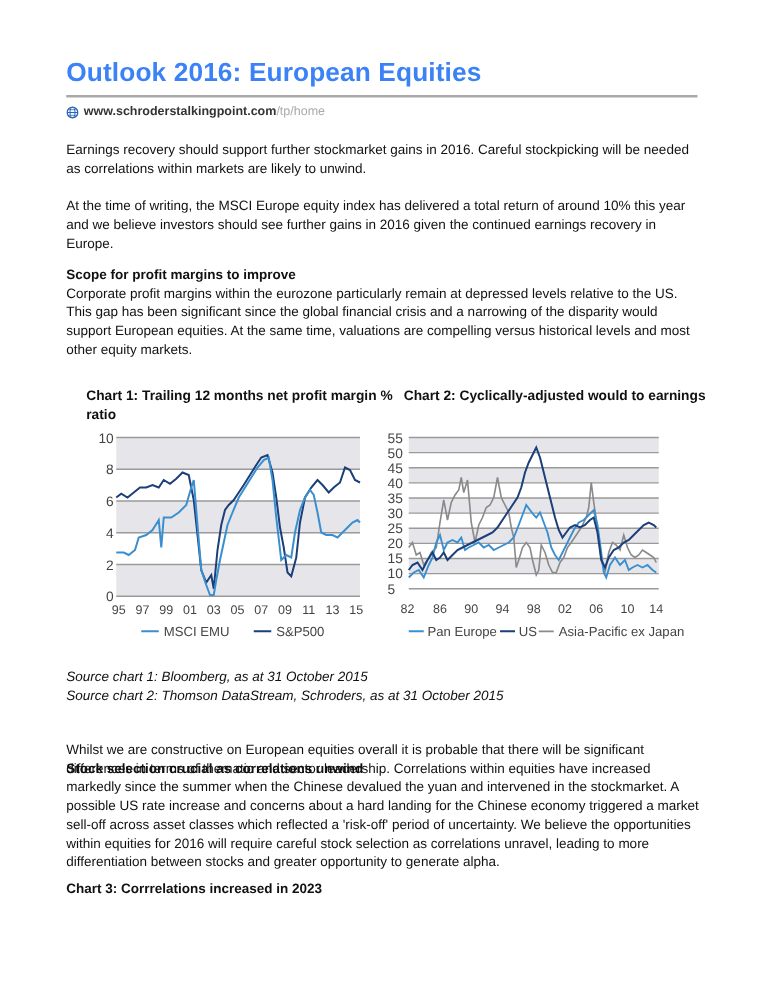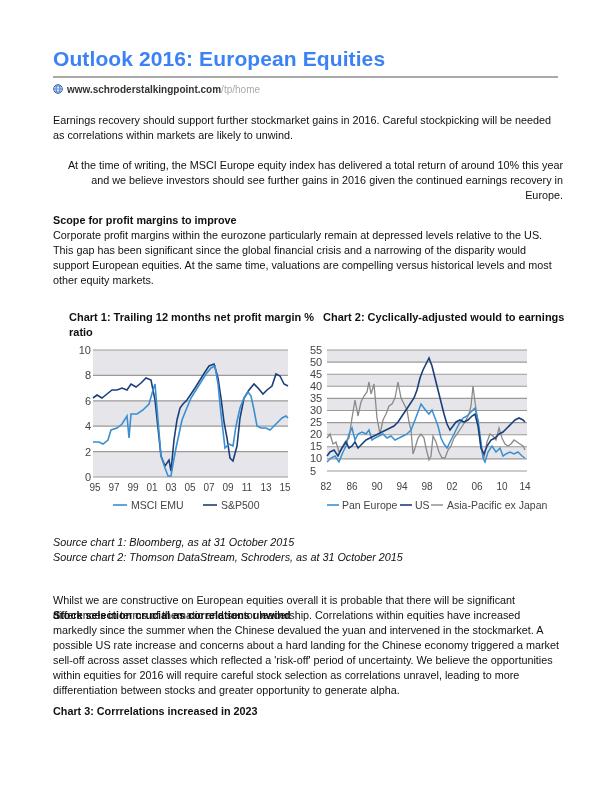--- a/index.html
+++ b/index.html
@@ -1,20 +1,20 @@
 <!DOCTYPE html>
 <html><head>
 <meta charset="utf-8">
 <style>
   html, body { margin: 0; padding: 0; background: #ffffff; }
   body { width: 612px; height: 792px; position: relative; overflow: hidden;
          font-family: "Liberation Sans", sans-serif; color: #111; }
   .title { position: absolute; left: 53px; top: 47px; font-size: 21px; font-weight: bold; color: #3b82f6; margin: 0; letter-spacing: 0.1px; }
   .rule { position: absolute; left: 53px; top: 76px; width: 505px; height: 2px; background: #a9a9a9; }
-  .urlline { position: absolute; left: 53px; top: 84px; font-size: 10px; font-weight: bold; color: #333; white-space: nowrap; display: flex; align-items: flex-start; }
+  .urlline { position: absolute; left: 53px; top: 84px; font-size: 10px; font-weight: bold; color: #333; white-space: nowrap; display: flex; align-items: flex-end; }
   .urlline .globe { width: 10px; height: 10px; margin-right: 4px; }
   .urlline .path { color: #aaa; font-weight: normal; }
   .para { position: absolute; left: 53px; width: 510px; font-size: 10.8px; line-height: 15px; color: #111; margin: 0; }
   .head { position: absolute; left: 53px; font-size: 10.8px; font-weight: bold; color: #111; margin: 0; line-height: 15px; }
   .src { position: absolute; left: 53px; font-size: 10.8px; font-style: italic; color: #111; line-height: 15px; margin: 0; }
   .chart-title { position: absolute; font-size: 11px; font-weight: bold; line-height: 15px; color: #111; margin: 16px; }
   svg text { font-family: "Liberation Sans", sans-serif; }
 </style>
 </head>
 <body>
@@ -28,21 +28,21 @@
     <ellipse cx="5" cy="5" rx="2" ry="4.3" fill="none" stroke="#2a63b8" stroke-width="0.8"></ellipse>
     <line x1="0.7" y1="5" x2="9.3" y2="5" stroke="#2a63b8" stroke-width="0.8"></line>
     <line x1="1.5" y1="2.8" x2="8.5" y2="2.8" stroke="#2a63b8" stroke-width="0.6"></line>
     <line x1="1.5" y1="7.2" x2="8.5" y2="7.2" stroke="#2a63b8" stroke-width="0.6"></line>
   </svg>
   <span>www.schroderstalkingpoint.com</span>
     <span class="path">/tp/home</span>
 </div>
 
 <p class="para" style="top:113px;">Earnings recovery should support further stockmarket gains in 2016. Careful stockpicking will be needed as correlations within markets are likely to unwind.</p>
-<p class="para" style="top:158px;text-align:right;">At the time of writing, the MSCI Europe equity index has delivered a total return of  around 10% this year and we believe investors should see further gains in 2016 given the continued earnings recovery in Europe.</p>
+<p class="para" style="top:158px;">At the time of writing, the MSCI Europe equity index has delivered a total return of  around 10% this year and we believe investors should see further gains in 2016 given the continued earnings recovery in Europe.</p>
 
 <p class="head" style="top:213px;text-align:center;">Scope for profit margins to improve</p>
 <p class="para" style="top:228px;">Corporate profit margins within the eurozone particularly remain at depressed levels relative to the US. This gap has been significant since the global financial crisis and a narrowing of the disparity would support European equities. At the same time, valuations are compelling versus historical levels and most other equity markets.</p>
 
 <p class="chart-title" style="left:53px; top:294px; width:250px;">Chart 1: Trailing 12 months net profit margin % ratio</p>
 <p class="chart-title" style="left:307px; top:294px; width:260px;">Chart 2: Cyclically-adjusted would to earnings</p>
 
 <svg style="position:absolute; left:55px; top:338px;" width="245" height="180" viewBox="0 0 245 180">
   <g>
     <rect x="38" y="12" width="195" height="25.4" fill="#e6e6ea"></rect>

